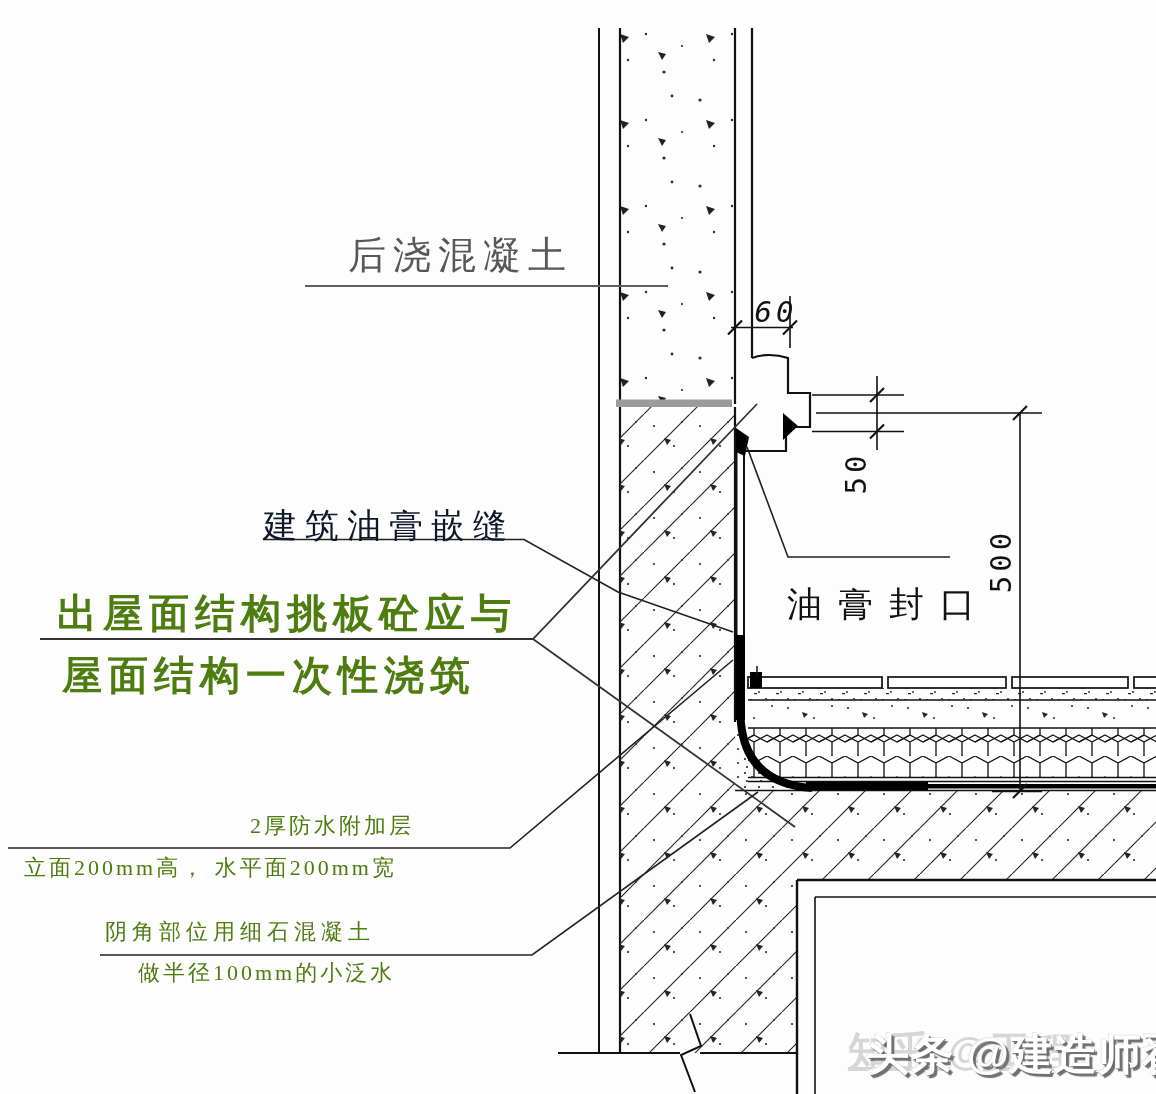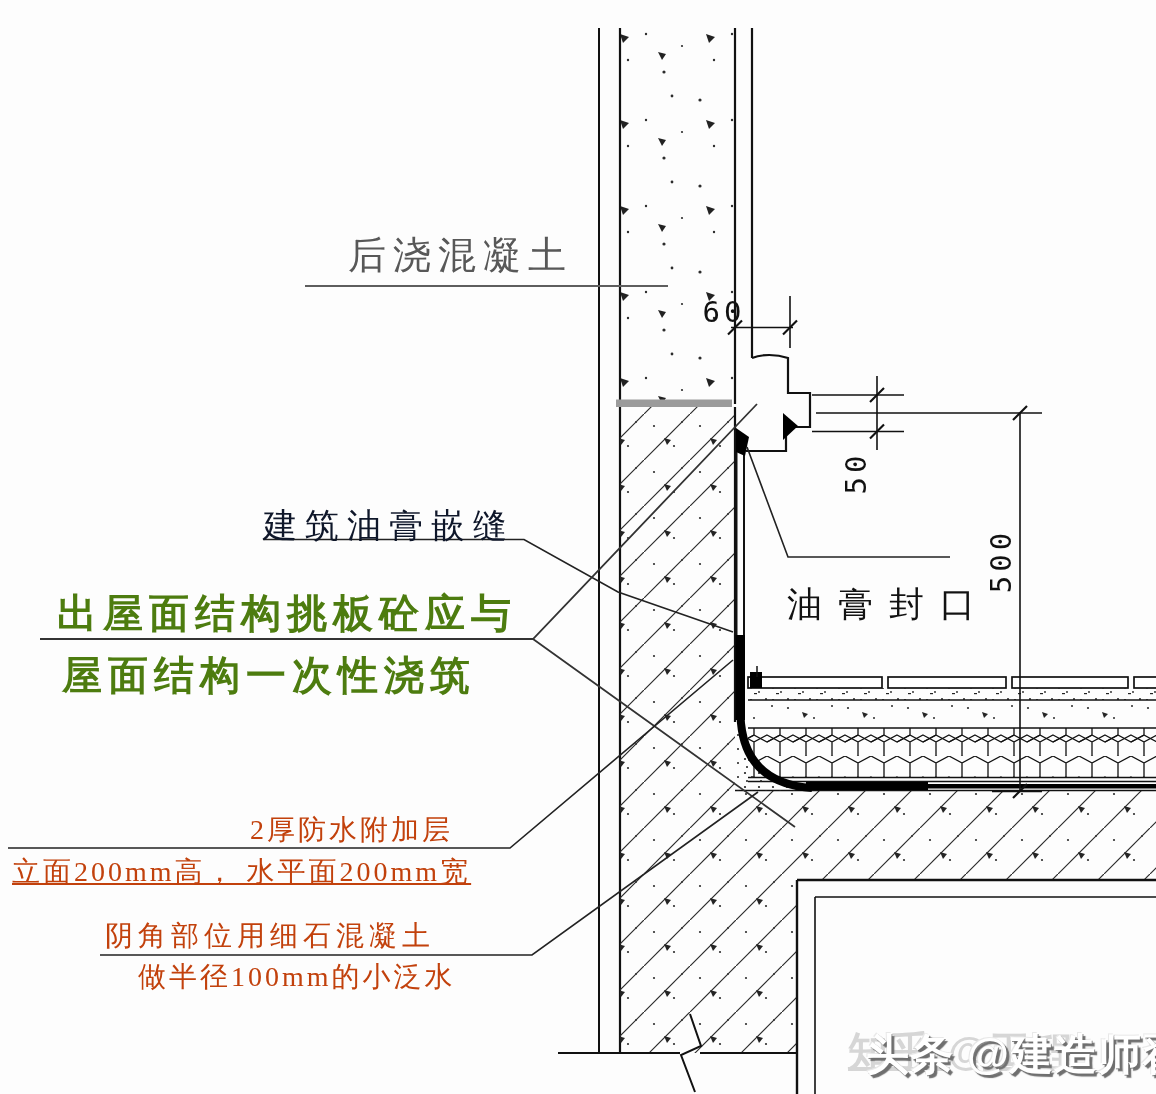--- a/index.html
+++ b/index.html
@@ -5,21 +5,21 @@
   html,body{margin:0;padding:0;background:#ffffff;}
   .canvas{
     position:relative;width:1156px;height:1094px;background:#fdfdfd;
     overflow:hidden;font-family:"Liberation Serif",serif;
   }
   svg{position:absolute;left:0;top:0;}
   .lbl{position:absolute;white-space:nowrap;color:#3f3f3f;}
   .lbl-big{font-size:40px;letter-spacing:6px;font-weight:600;color:#4d7c0f;}
   .lbl-med{font-size:34px;letter-spacing:8px;color:#0f172a;}
   .lbl-gray{font-size:38px;letter-spacing:7px;color:#585858;}
-  .lbl-sm{font-size:28px;letter-spacing:3px;color:#c2410c;}
+  .lbl-sm{font-size:22px;letter-spacing:3px;color:#4d7c0f;}
   .lbl-seal{font-size:35px;letter-spacing:16px;color:#121212;}
   .dim{position:absolute;font-family:"DejaVu Sans Mono",monospace;font-size:29px;color:#111;
        transform:translate(-50%,-50%);white-space:nowrap;letter-spacing:4px;}
   .dim.vert{transform:translate(-50%,-50%) rotate(-90deg);}
   .wm-back{position:absolute;font-family:"Liberation Sans",sans-serif;font-weight:bold;
        font-size:40px;color:#d6d6d6;letter-spacing:3px;white-space:nowrap;text-decoration:underline;}
   .wm-front{position:absolute;font-family:"Liberation Sans",sans-serif;font-weight:bold;
        font-size:43px;color:#ffffff;letter-spacing:1px;white-space:nowrap;
        text-shadow:3px 3px 1px #6f6f6f,1px 1px 0 #909090,-1px -1px 0 #e8e8e8;}
 </style>
@@ -187,25 +187,25 @@
 <div class="lbl lbl-gray" style="left:348px;top:230px;">后浇混凝土</div>
 
 <div class="lbl lbl-med" style="left:263px;top:503px;">建筑油膏嵌缝</div>
 
 <div class="lbl lbl-big" style="left:57px;top:586px;">出屋面结构挑板砼应与</div>
 <div class="lbl lbl-big" style="left:62px;top:648px;">屋面结构一次性浇筑</div>
 
 <div class="lbl lbl-seal" style="left:787px;top:537px;margin-top:44px;">油膏封口</div>
 
 <div class="lbl lbl-sm" style="left:250px;top:811px;">2厚防水附加层</div>
-<div class="lbl lbl-sm" style="left:12px;top:853px;text-decoration:underline;">立面200mm高， 水平面200mm宽</div>
+<div class="lbl lbl-sm" style="left:24px;top:853px;">立面200mm高， 水平面200mm宽</div>
 
 <div class="lbl lbl-sm" style="left:105px;top:917px;letter-spacing:5px;">阴角部位用细石混凝土</div>
 <div class="lbl lbl-sm" style="left:138px;top:958px;">做半径100mm的小泛水</div>
 
-<div class="dim" style="left:724px;top:312px;">60</div>
+<div class="dim" style="left:776px;top:312px;font-style:italic;">60</div>
 <div class="dim vert" style="left:856px;top:473px;">50</div>
 <div class="dim vert" style="left:1001px;top:561px;">500</div>
 
 <div class="wm-back" style="left:848px;top:1024px;">知乎 @工程</div>
 <div class="wm-front" style="left:866px;top:1026px;">头条 @建造师翟土</div>
 
 </div>
 
 </body></html>

